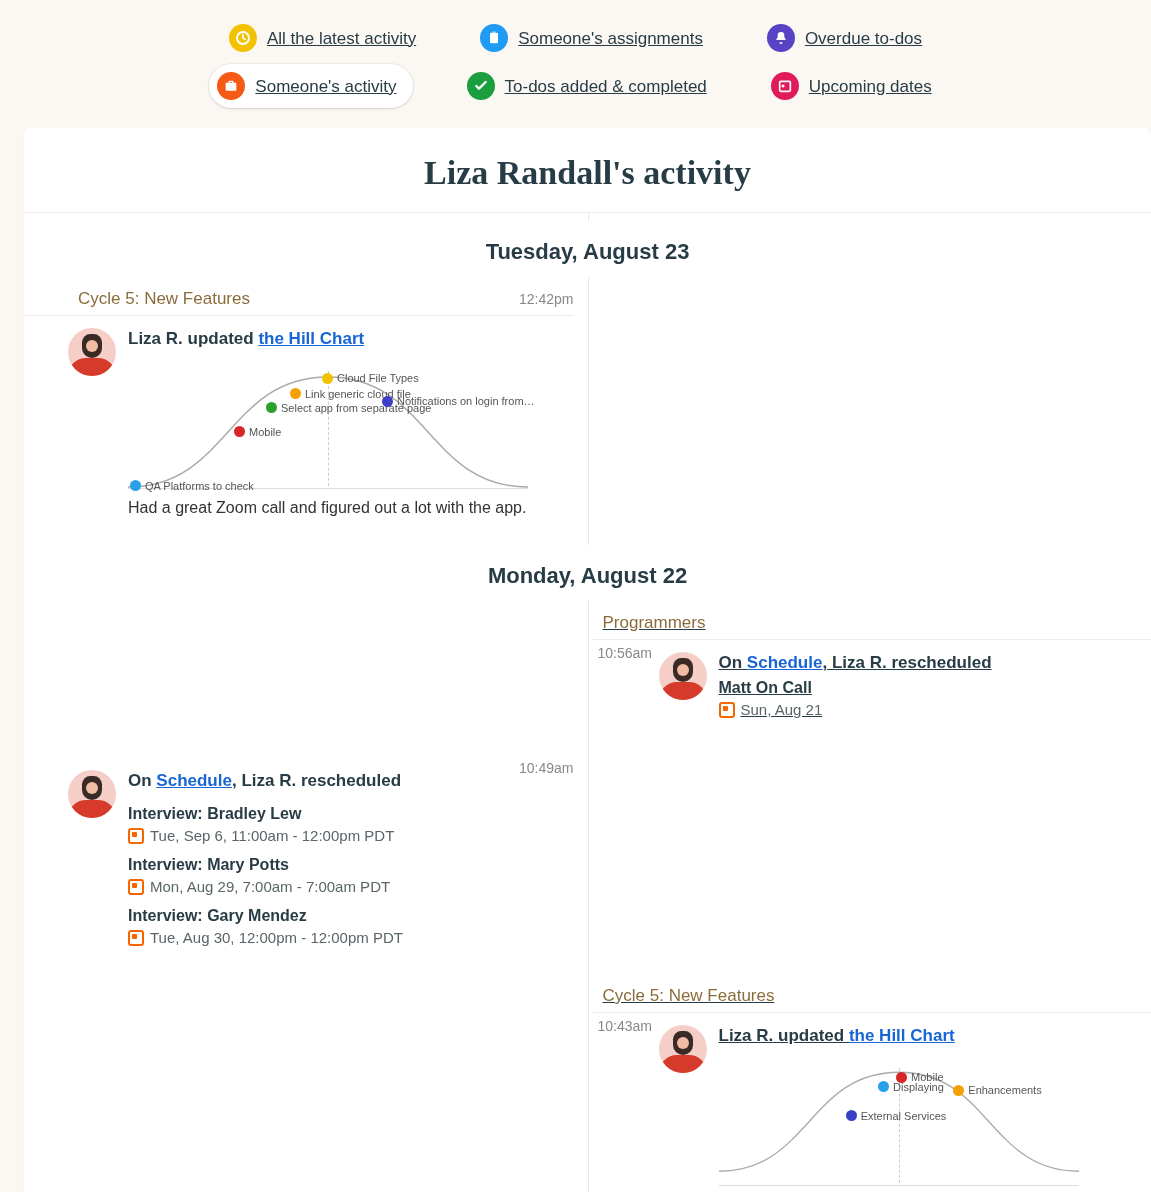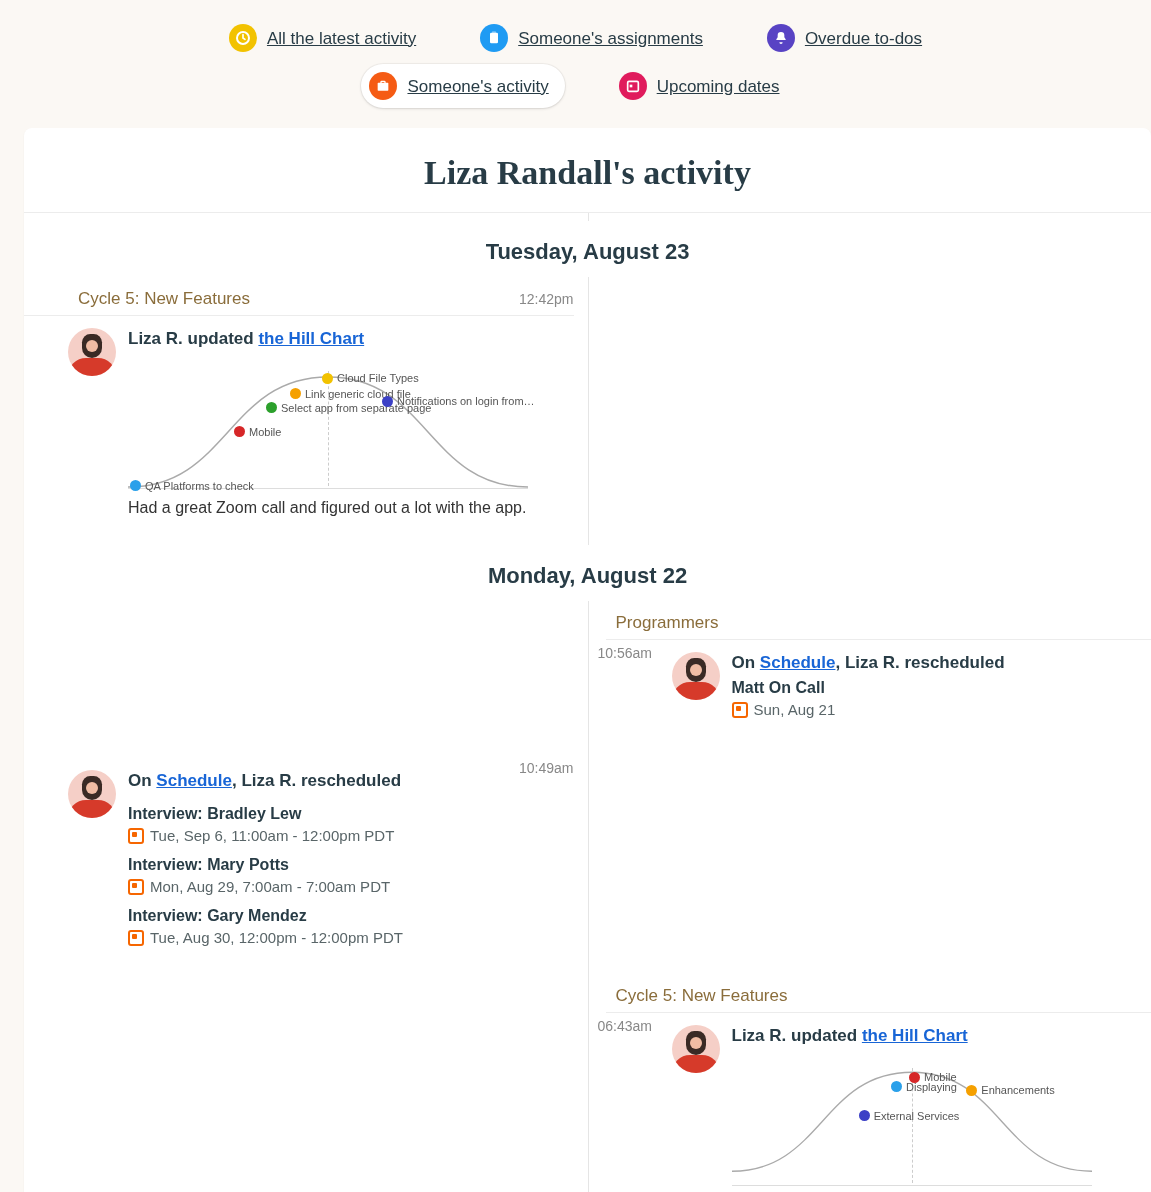--- a/index.html
+++ b/index.html
@@ -75,21 +75,21 @@
     background:#fff;
     padding: 18px 0 12px;
     z-index:2;
   }
 
   .section {
     position:relative;
     padding: 12px 0 28px;
   }
   .section.left  { margin-right:50%; padding-right:14px; }
-  .section.right { margin-left:50%;  padding-left:18px;  text-align:left; }
+  .section.right { margin-left:50%;  padding-left:5px;  text-align:left;text-decoration:underline; }
 
   .section-title {
     font-size:17px; font-weight:400; color:#8a6d3b;
     padding: 0 0 6px 54px;
     border-bottom:1px solid #ececec;
   }
   .section.right .section-title { padding-left:10px; }
 
   .entry {
     display:flex; align-items:flex-start;
@@ -193,20 +193,28 @@
   <div class="nav-row" id="nav-row-2">
       <div class="nav-item selected">
         <span class="nav-icon" style="background: rgb(245, 91, 20);">
           <svg viewBox="0 0 24 24" fill="currentColor">
             <path d="M10 4h4a2 2 0 012 2v1h3a1 1 0 011 1v10a1 1 0 01-1 1H5a1 1 0 01-1-1V8a1 1 0 011-1h3V6a2 2 0 012-2zm0 3h4V6h-4v1z"></path>
           </svg>
         </span>
         <span>Someone's activity</span>
       </div>
       <div class="nav-item">
+        <span class="nav-icon" style="background: rgb(27, 158, 62);">
+          <svg viewBox="0 0 24 24" fill="none" stroke="currentColor" stroke-width="3.5" stroke-linecap="round" stroke-linejoin="round">
+            <path d="M5 12l4 4 10-10"></path>
+          </svg>
+        </span>
+        <span>To-dos added &amp; completed</span>
+      </div>
+      <div class="nav-item">
         <span class="nav-icon" style="background: rgb(224, 27, 92);">
           <svg viewBox="0 0 24 24" fill="currentColor">
             <rect x="4" y="5" width="16" height="15" rx="2" fill="none" stroke="currentColor" stroke-width="2.5"></rect>
             <rect x="7" y="10" width="4" height="4" fill="currentColor"></rect>
           </svg>
         </span>
         <span>Upcoming dates</span>
       </div>
     </div>
 </div>
@@ -324,21 +332,21 @@
                   <span>Tue, Aug 30, 12:00pm - 12:00pm PDT</span>
                 </div>
               </div>
             </div>
         </div>
       </div>
     </div>
 
     <div class="section right">
       <div class="section-title">Cycle 5: New Features</div>
-      <span class="time-stamp">06:43am</span>
+      <span class="time-stamp">10:43am</span>
       <div class="entry">
         <div class="avatar">
             <div class="shirt"></div>
           </div>
         <div class="entry-body">
           <div class="entry-head">
             <span>Liza R.</span>
             <span>updated</span>
             <a href="#">the Hill Chart</a>
           </div>

